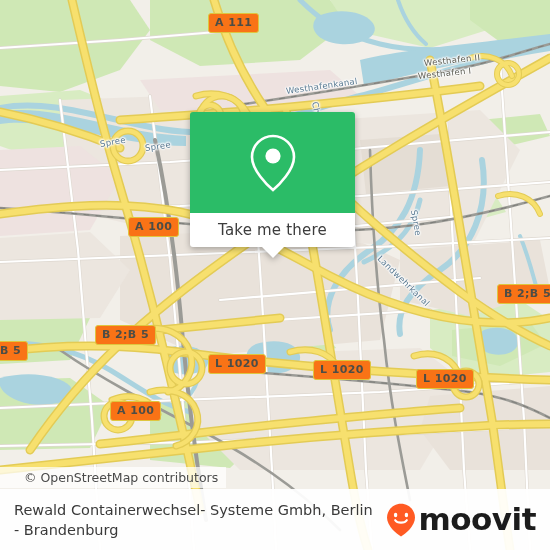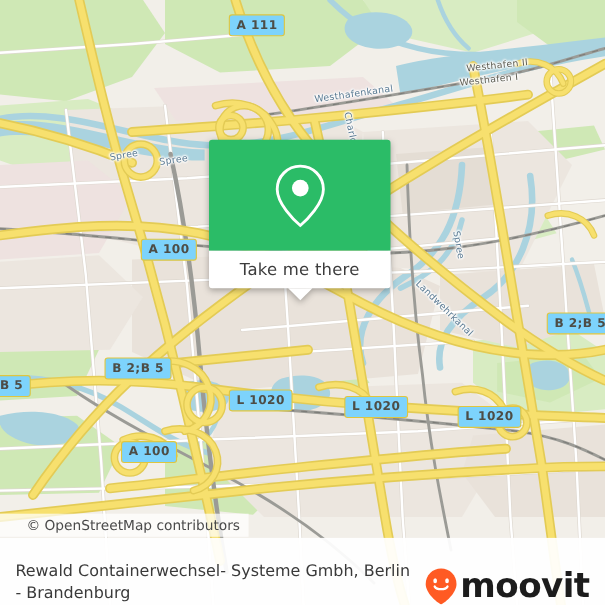--- a/index.html
+++ b/index.html
@@ -22,36 +22,36 @@
     color:#5c5c52;
     white-space:nowrap;
     text-shadow:0 0 2px #fff,0 0 2px #fff,0 0 3px #fff,1px 0 2px #fff,-1px 0 2px #fff,0 1px 2px #fff,0 -1px 2px #fff;
     letter-spacing:.3px;
   }
   .mlabel.water{color:#5a7a92;}
 
   
   .shield{
     position:absolute;
-    background:#7dd3fc;
+    background:#f97316;
     border:1.6px solid #dfc63f;
     border-radius:3px;
     color:#4d4d46;
     font-family:"DejaVu Sans", sans-serif;
     font-weight:bold;
     font-size:11px;
     line-height:1;
     padding:3px 6px 4px 6px;
     white-space:nowrap;
     letter-spacing:.4px;
   }
 
   
   .card{
-    position:absolute;left:190px;top:127px;width:165px;
+    position:absolute;left:190px;top:112px;width:165px;
     filter:drop-shadow(0 2px 3px rgba(0,0,0,.30));
   }
   .card-top{
     background:#2bbc67;height:101px;border-radius:3px 3px 0 0;
     display:flex;align-items:center;justify-content:center;
   }
   .card-bottom{
     background:#ffffff;height:34px;border-radius:0 0 3px 3px;
     display:flex;align-items:center;justify-content:center;
   }
@@ -73,21 +73,21 @@
     background:rgba(255,255,255,.72);
     padding:3px 8px 3px 24px;
     font-family:"DejaVu Sans", sans-serif;
     font-size:12.5px;color:#4a4a4a;white-space:nowrap;
   }
 
   
   .footer{
     position:absolute;left:0;top:489px;width:550px;height:61px;
     background:rgba(255,255,255,.93);
-    display:flex;align-items:flex-end;
+    display:flex;align-items:center;
   }
   .footer-title{
     flex:1 1 auto;
     padding-left:14px;padding-right:6px;
     font-family:"DejaVu Sans", sans-serif;
     font-size:14.5px;line-height:20px;color:#3a3a3a;
     max-width:400px;
   }
   .brand{
     flex:0 0 auto;display:flex;align-items:center;gap:2px;

